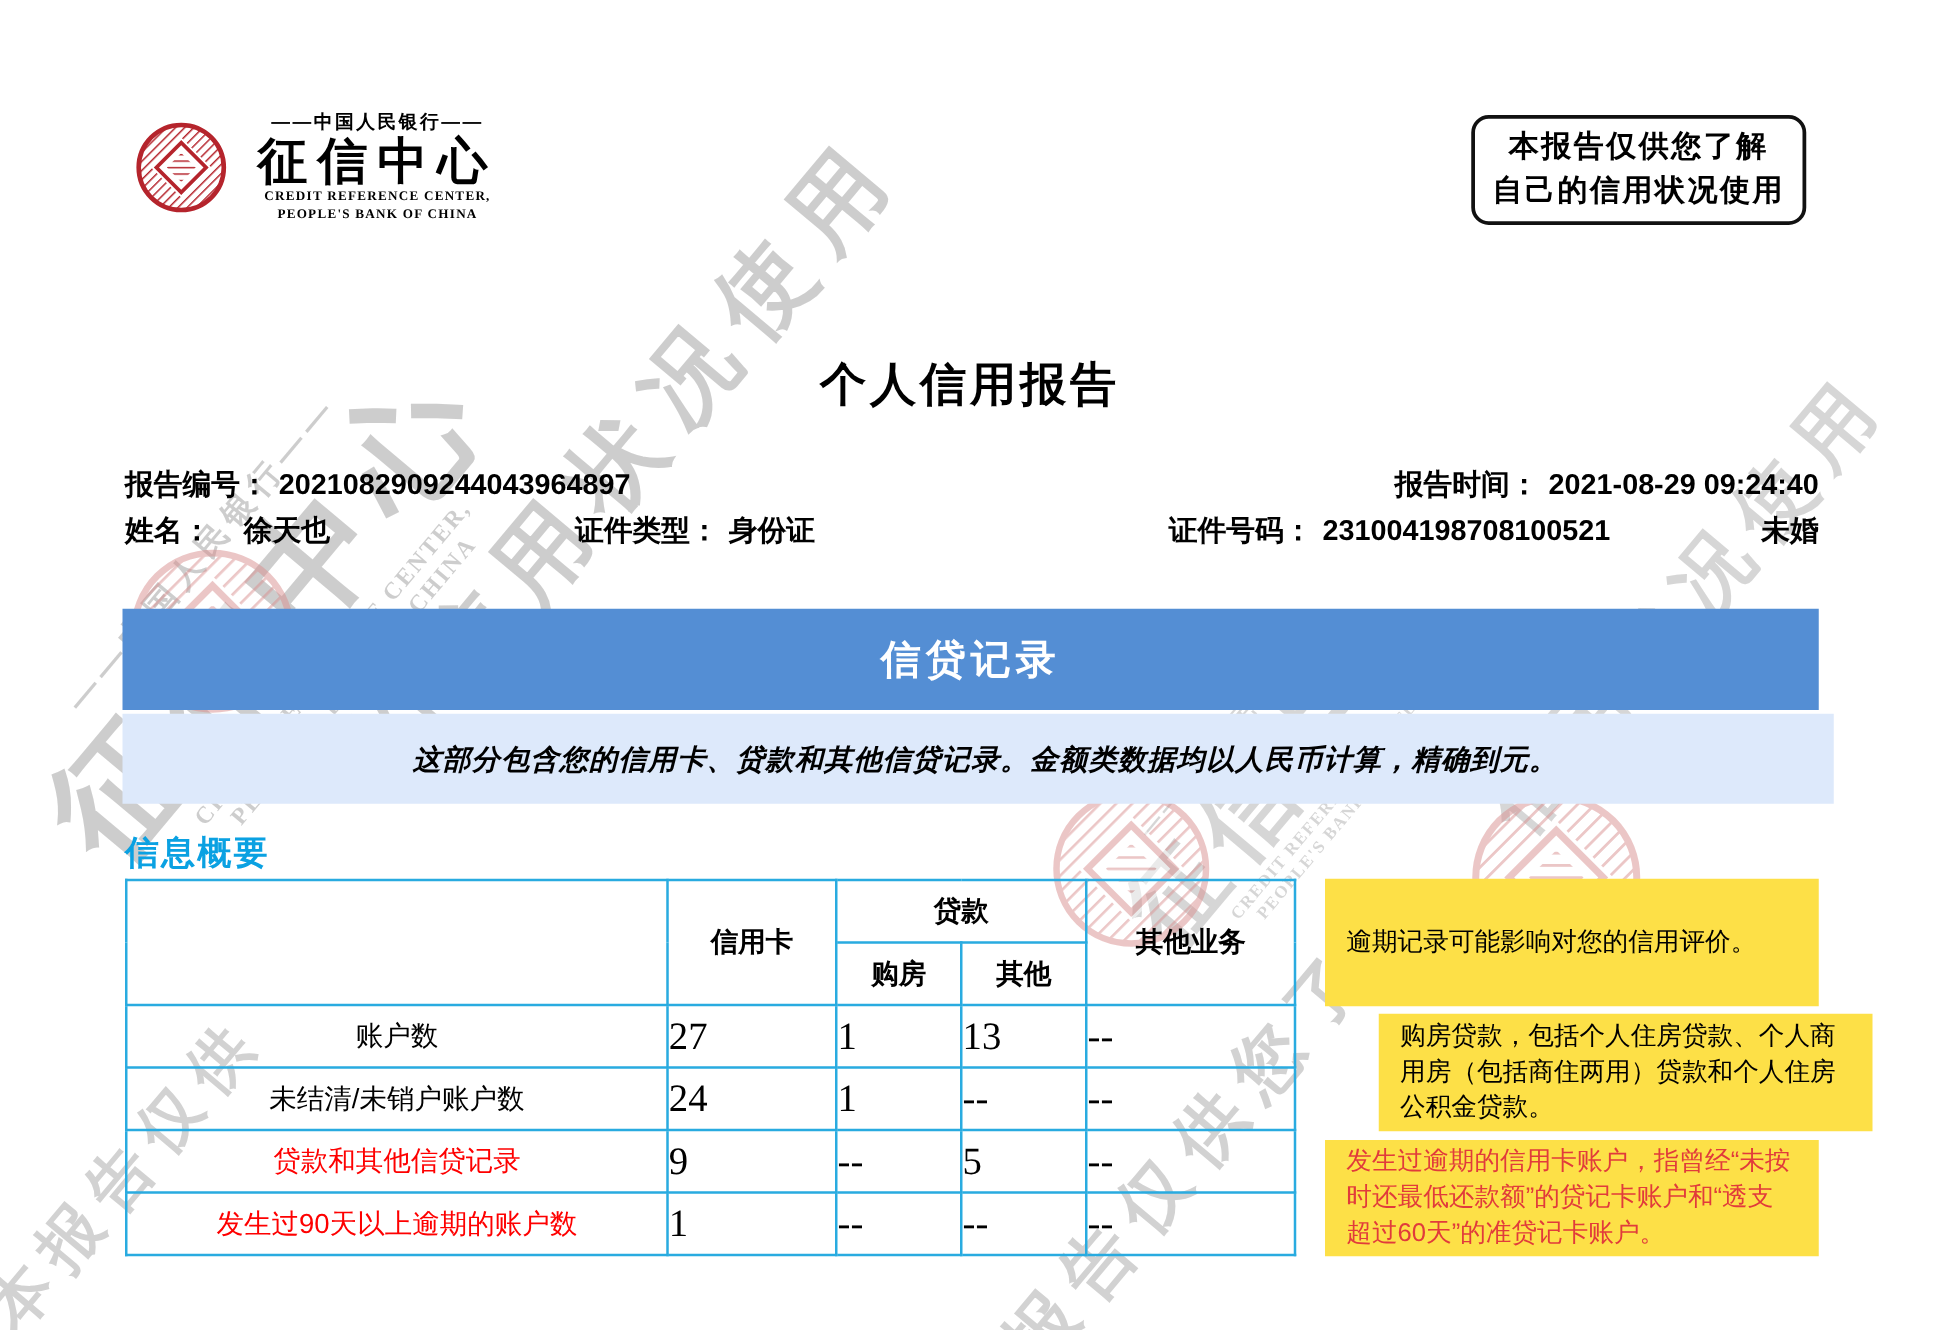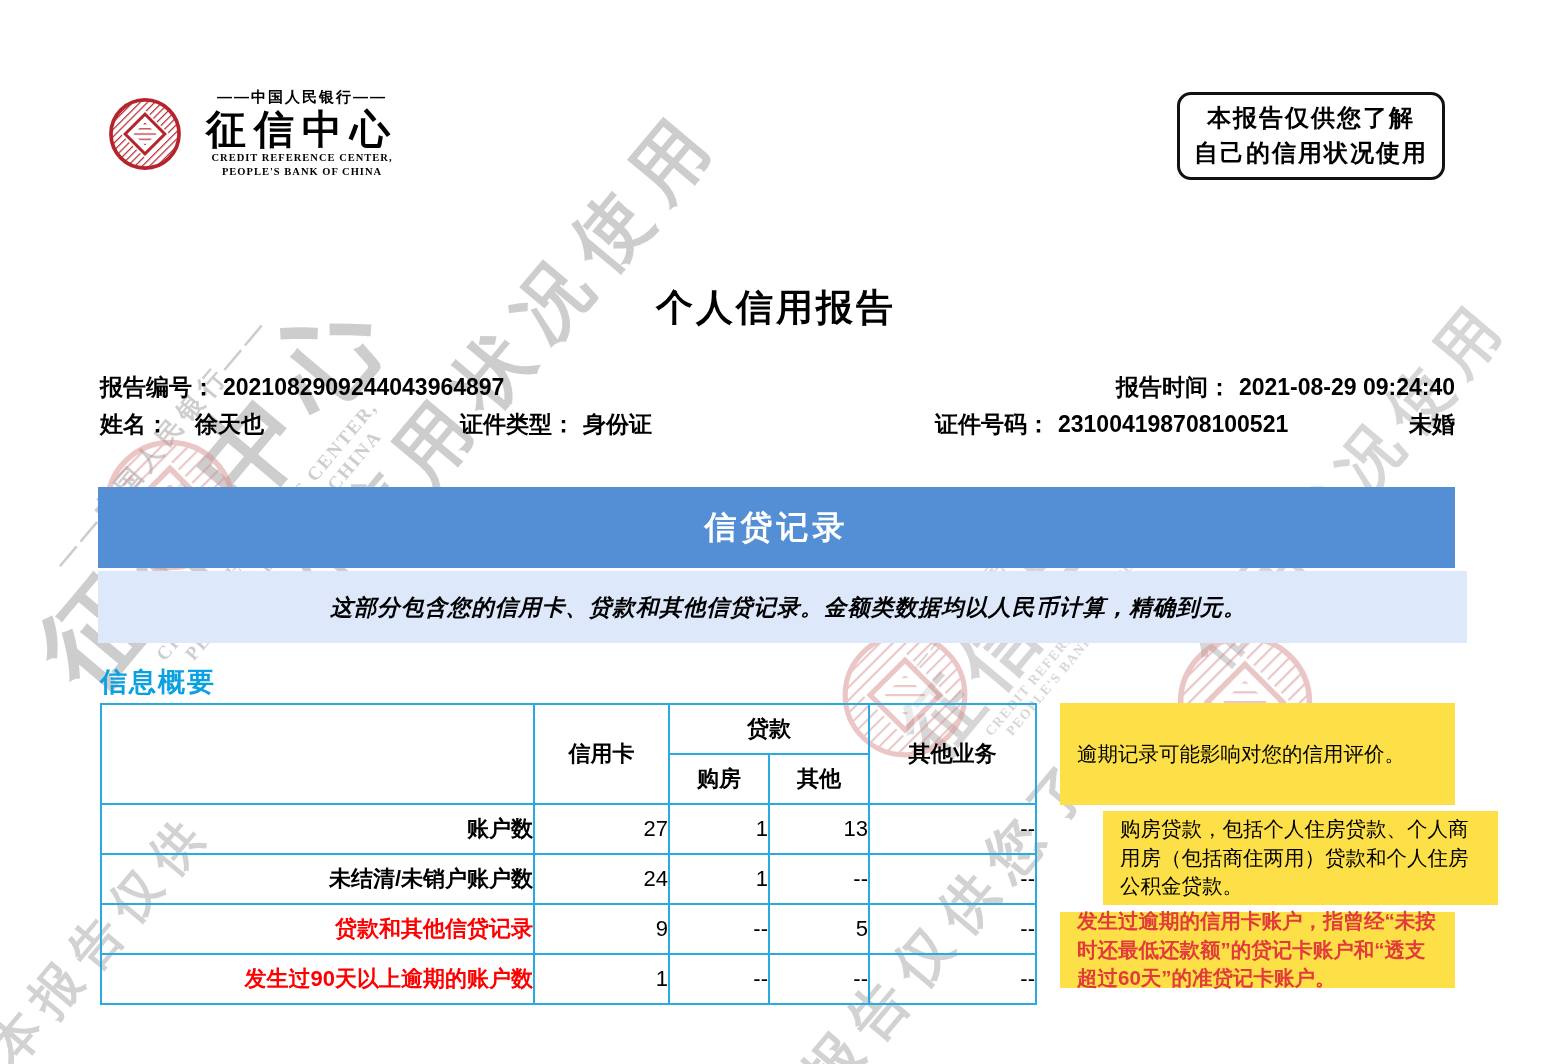--- a/index.html
+++ b/index.html
@@ -55,31 +55,31 @@
   .section-heading { position:absolute; left:100px; top:664px; z-index:2;
                      font-size:27px; font-weight:bold; color:#0aa1e2; letter-spacing:2px; }
 
   
   .tbl-wrap { position:absolute; left:100px; top:703px; z-index:2; }
   table.summary { border-collapse:collapse; table-layout:fixed; width:935px; }
   table.summary td, table.summary th { border:2px solid #29abe0; padding:0; background:transparent; }
   table.summary th { font-size:22px; font-weight:bold; text-align:center; }
   .h-row { height:50px; }
   .b-row { height:50px; }
-  td.lbl { text-align:right; padding-left:15px; font-size:22px; font-weight:bold; }
-  td.num { text-align:right; font-family:Liberation Sans, sans-serif; font-size:22px; }
+  td.lbl { text-align:center; padding-left:15px; font-size:22px; font-weight:normal; }
+  td.num { text-align:left; font-family:Liberation Serif, serif; font-size:31px; }
   .red { color:#fe0000; }
 
   
   .note { position:absolute; left:1060px; width:395px; z-index:2; background:#fde047;
           box-sizing:border-box; padding:12px 17px; font-size:20.5px; line-height:1.4;
           display:flex; align-items:center; }
   .note-1 { top:703px; height:102px; }
   .note-2 { top:811px; height:94px;margin-left:43px; }
-  .note-3 { top:912px; height:76px; color:#e13b3b;font-weight:bold; }
+  .note-3 { top:912px; height:93px; color:#e13b3b; }
 </style>
 </head>
 <body>
 
 <div class="page">
 
   <svg width="0" height="0" style="position:absolute">
     <defs>
       <pattern id="hatch-red" width="7" height="7" patternUnits="userSpaceOnUse" patternTransform="rotate(45)">
         <line x1="0" y1="0" x2="0" y2="7" stroke="#b5242c" stroke-width="3.2"></line>

